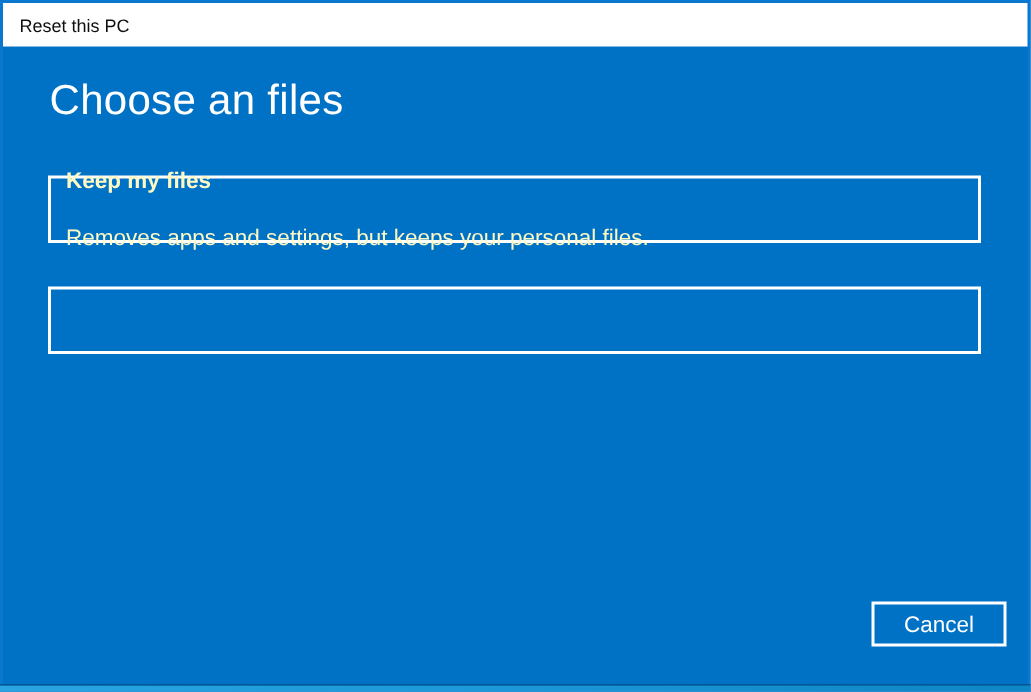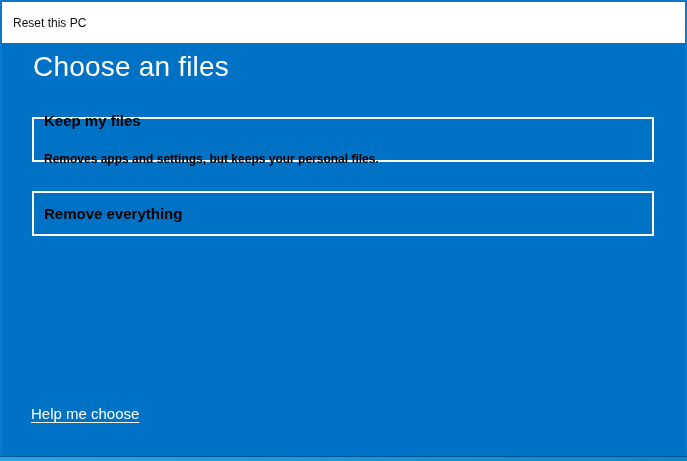--- a/index.html
+++ b/index.html
@@ -19,21 +19,21 @@
     height: 461px;
     box-sizing: border-box;
     border: 2px solid #0b78d0;
     background: #0072c6;
   }
   .titlebar {
     position: absolute;
     top: 0;
     left: 0;
     right: 0;
-    height: 41px;
+    height: 29px;
     background: #ffffff;
     display: flex;
     align-items: center;
     padding: 0 11px;
     box-sizing: border-box;
     cursor: default;
   }
   .titlebar-text {
     font-size: 12px;
     color: #0f0f0f;
@@ -57,37 +57,37 @@
     height: 45px;
     box-sizing: border-box;
     border: 2px solid #ffffff;
     background: transparent;
     display: flex;
     flex-direction: column;
     justify-content: center;
     align-items: flex-start;
     padding: 0 10px;
     margin: 0;
-    color: #000000;
+    color: #fef9c3;
     text-align: left;
     font-family: inherit;
     cursor: pointer;
     gap: 20px;
   }
   .option-keep { top: 115px; }
   .option-remove { top: 189px; }
   .option-title {
     font-size: 15px;
     font-weight: bold;
     line-height: 19px;
     white-space: nowrap;
   }
   .option-desc {
-    font-size: 12px;
-    font-weight: bold;
+    font-size: 15px;
+    font-weight: normal;
     line-height: 18px;
     white-space: nowrap;
   }
   .help-link {
     position: absolute;
     left: 29px;
     top: 402px;
     font-size: 15px;
     line-height: 20px;
     color: #ffffff;
@@ -135,21 +135,20 @@
   </div>
 
   <h1 class="heading">Choose an files</h1>
 
   <button class="option option-keep">
     <span class="option-title">Keep my files</span>
     <span class="option-desc">Removes apps and settings, but keeps your personal files.</span>
   </button>
 
   <button class="option option-remove">
-    <span class="option-title">Remove everything</span>
   </button>
 
-  <a class="help-link">Help me choose</a>
 
+  <button class="cancel-btn">Cancel</button>
 
   <div class="bottom-strip"></div>
 
 </div>
 
 </body></html>

